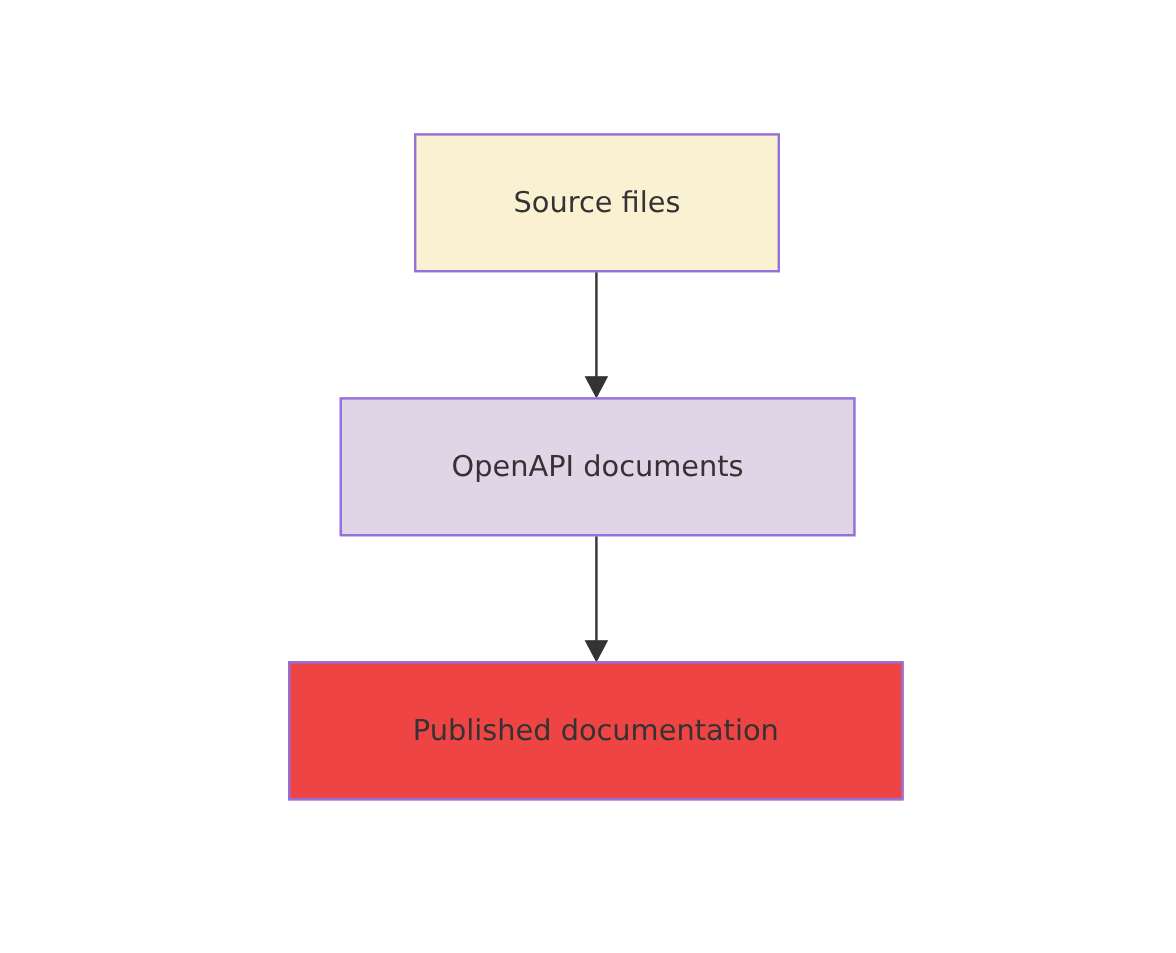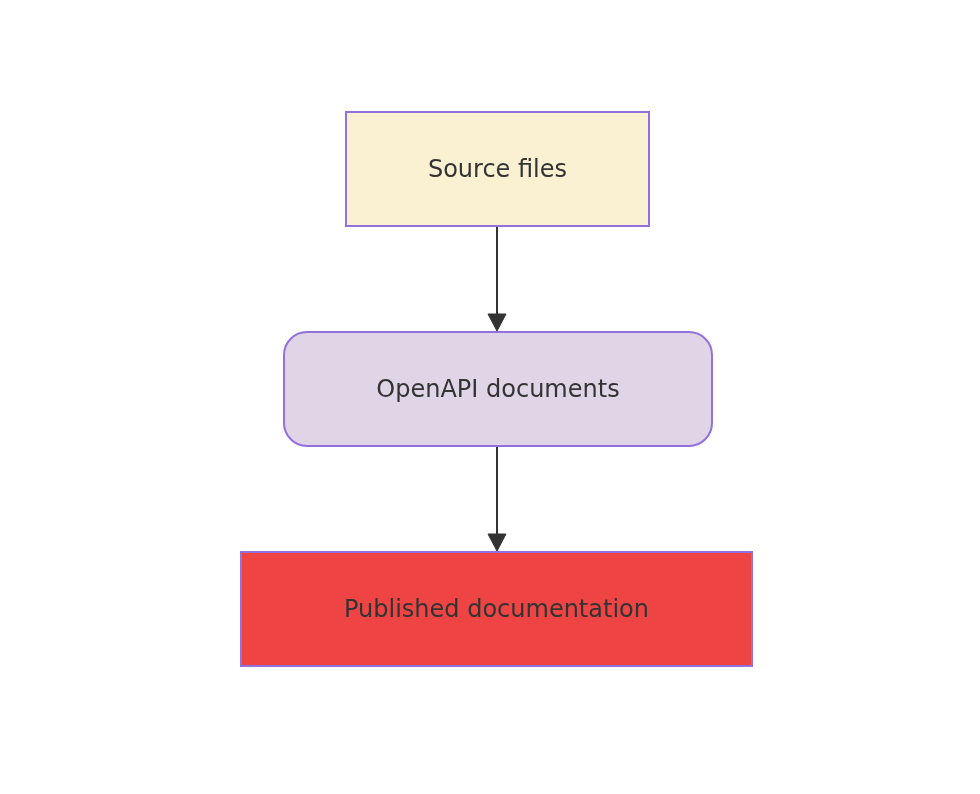--- a/index.html
+++ b/index.html
@@ -36,21 +36,20 @@
     height: 116px;
     background: #faf0d2;
   }
 
   .node-openapi {
     left: 283px;
     top: 331px;
     width: 430px;
     height: 116px;
     background: #e0d4e7;
-    border-radius: 24px;
   }
 
   .node-published {
     left: 240px;
     top: 551px;
     width: 513px;
     height: 116px;
     background: #ef4444;
   }
 

